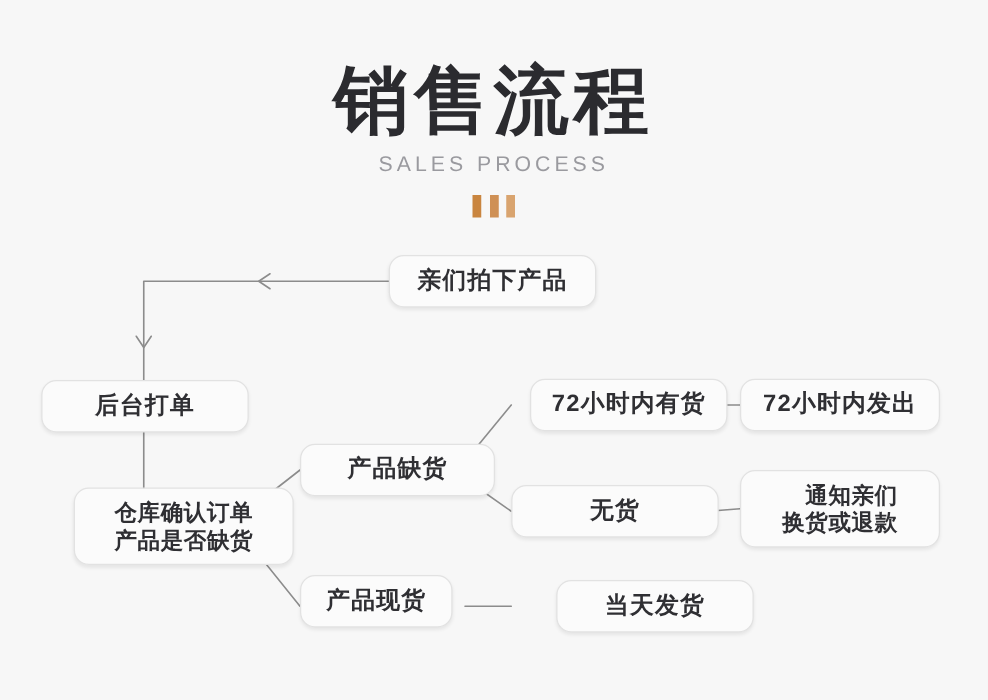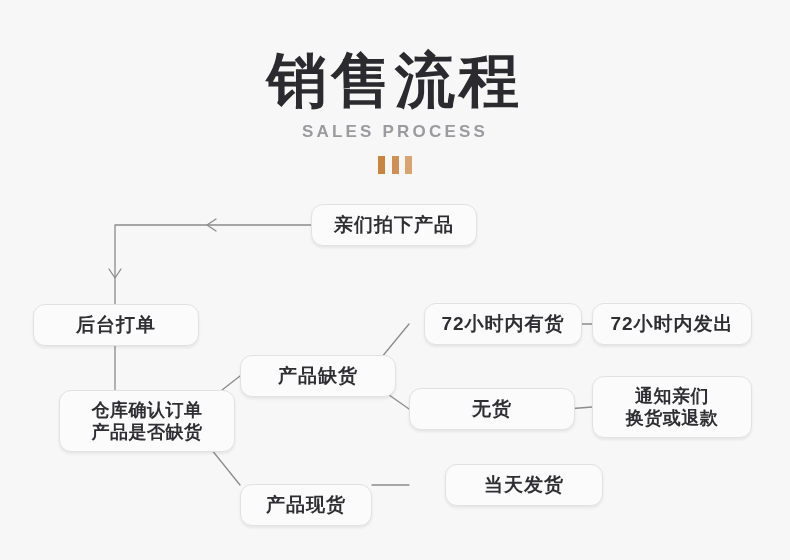--- a/index.html
+++ b/index.html
@@ -31,21 +31,21 @@
     line-height: 1.05;
     font-weight: 700;
     color: #2b2b2f;
     letter-spacing: 4px;
     font-family: "Liberation Sans", "DejaVu Sans", sans-serif;
   }
   .title-en {
     margin: 0;
     padding-top: 10px;
     font-size: 17px;
-    font-weight: 700;
+    font-weight: 400;
     color: #9a9a9f;
     letter-spacing: 3.2px;
   }
   .bars {
     margin: 14px auto 0 auto;
     width: 34px;
     height: 18px;
     display: flex;
     justify-content: space-between;
     align-items: stretch;
@@ -79,37 +79,37 @@
   .node {
     position: absolute;
     box-sizing: border-box;
     background: #fbfbfb;
     border: 1px solid #e2e2e2;
     border-radius: 12px;
     box-shadow: 0 2px 3px rgba(0,0,0,0.07);
     display: flex;
     align-items: center;
     justify-content: center;
-    text-align: center;
+    text-align: right;
     color: #2f2f33;
     font-size: 19px;
     font-weight: 600;
     letter-spacing: 1px;
     line-height: 1.25;
     white-space: pre-line;
     font-family: "Liberation Sans", "DejaVu Sans", sans-serif;
   }
   .node.two-line { font-size: 18px; letter-spacing: 0.5px; }
 
   
   #n-order      { left: 311px; top: 204px; width: 166px; height: 42px; }
   #n-print      { left:  33px; top: 304px; width: 166px; height: 42px; }
   #n-warehouse  { left:  23px; top: 390px; width: 176px; height: 62px; margin-left: 36px; }
   #n-oos        { left: 240px; top: 355px; width: 156px; height: 42px; }
-  #n-instock    { left: 240px; top: 484px; width: 132px; height: 42px; }
+  #n-instock    { left: 240px; top: 460px; width: 122px; height: 42px; }
   #n-have72     { left: 424px; top: 303px; width: 158px; height: 42px; }
   #n-ship72     { left: 592px; top: 303px; width: 160px; height: 42px; }
   #n-nostock    { left: 409px; top: 388px; width: 166px; height: 42px; }
   #n-notify     { left: 592px; top: 376px; width: 160px; height: 62px; }
   #n-sameday    { left: 409px; top: 464px; width: 158px; height: 42px; margin-left: 36px; }
 </style>
 </head>
 <body>
 
 <div id="page">

